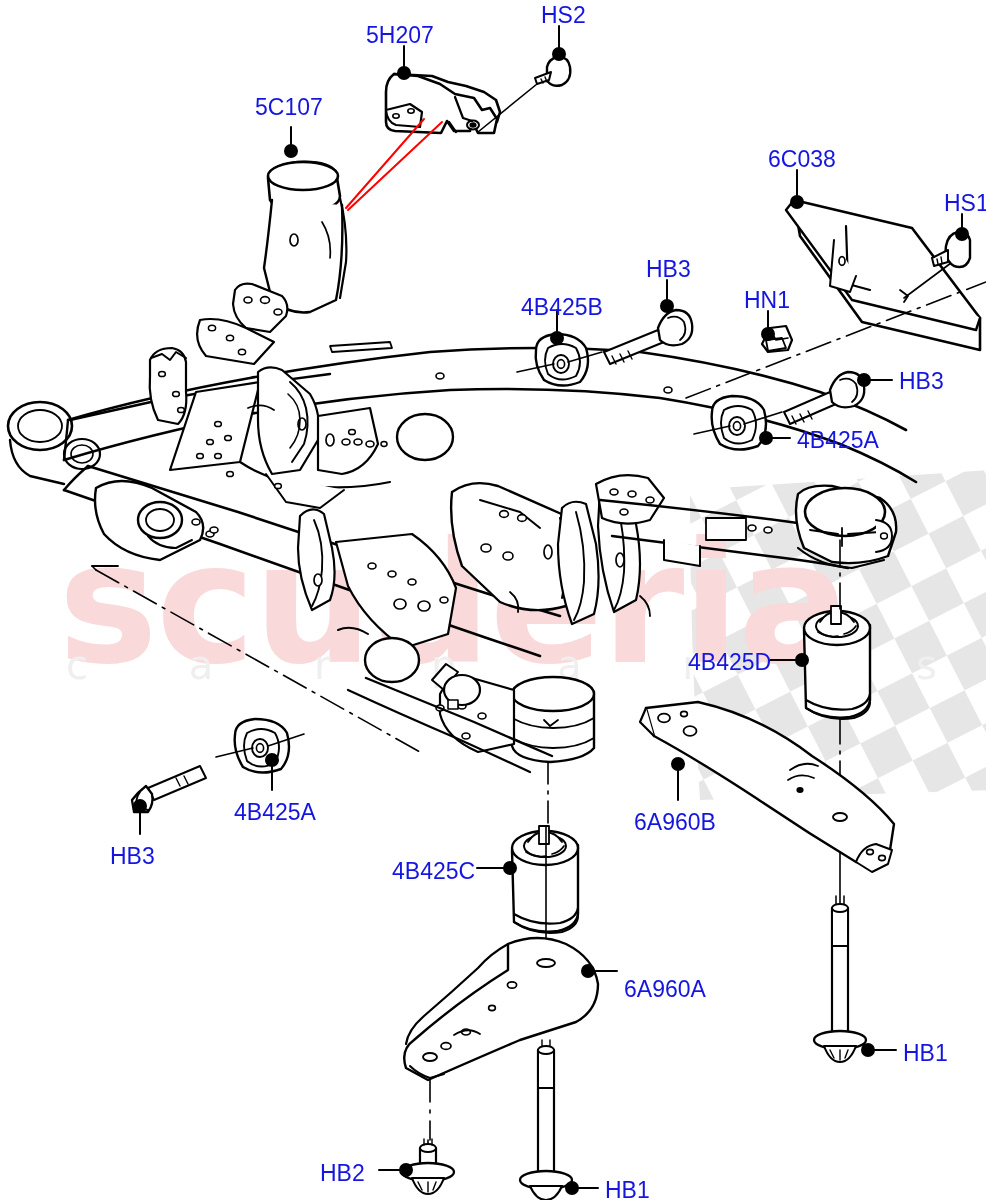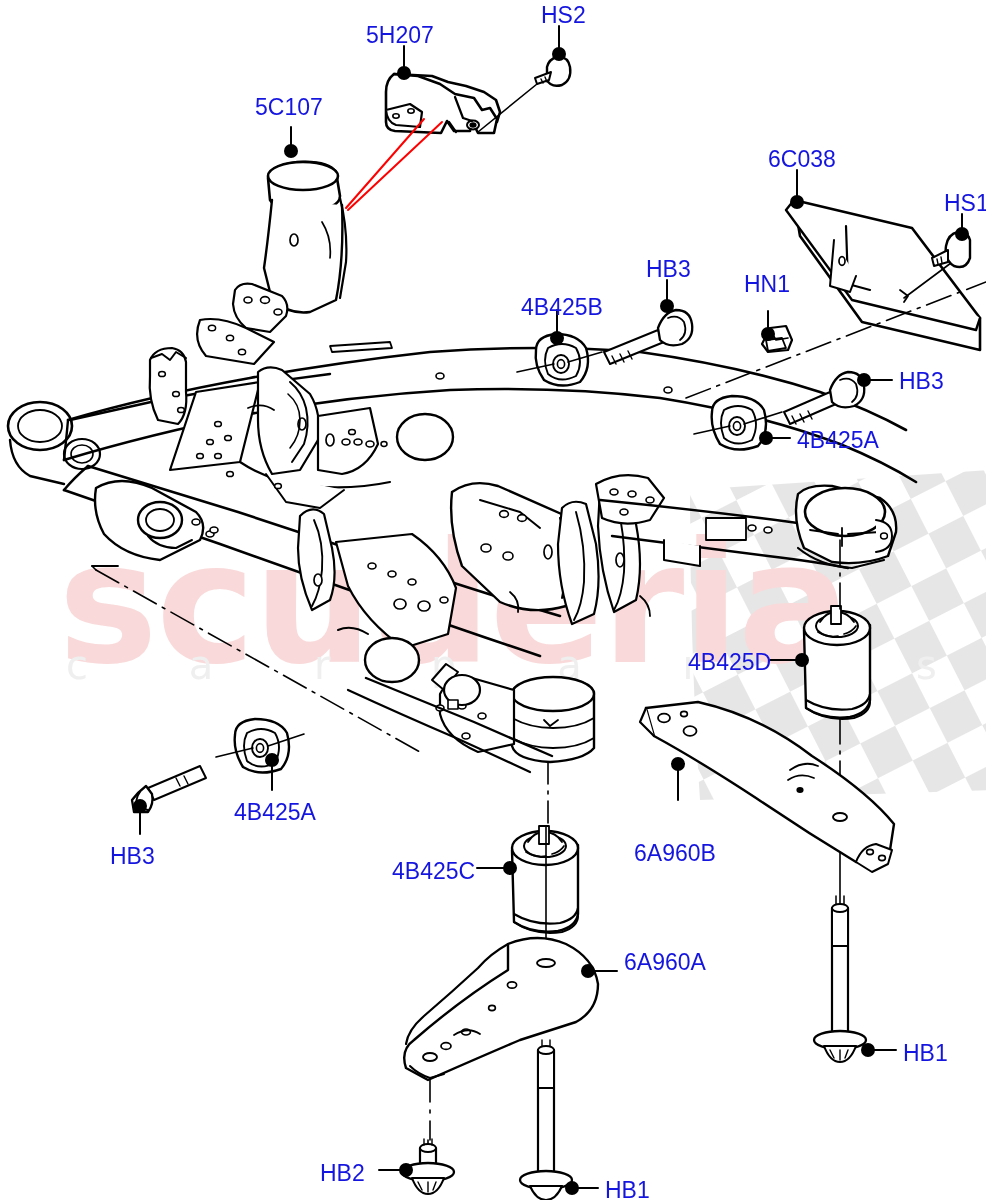--- a/index.html
+++ b/index.html
@@ -484,27 +484,27 @@
   </div>
 
   <div class="layer" id="label-layer">
     <div class="label" style="left:366px;top:22px">5H207</div>
     <div class="label" style="left:541px;top:2px">HS2</div>
     <div class="label" style="left:255px;top:94px">5C107</div>
     <div class="label" style="left:768px;top:146px">6C038</div>
     <div class="label" style="left:944px;top:190px">HS1</div>
     <div class="label" style="left:646px;top:256px">HB3</div>
     <div class="label" style="left:521px;top:294px">4B425B</div>
-    <div class="label" style="left:744px;top:271px">HN1</div>
+    <div class="label" style="left:744px;top:287px">HN1</div>
     <div class="label" style="left:899px;top:368px">HB3</div>
     <div class="label" style="left:797px;top:427px">4B425A</div>
     <div class="label" style="left:688px;top:649px">4B425D</div>
     <div class="label" style="left:234px;top:799px">4B425A</div>
-    <div class="label" style="left:634px;top:840px">6A960B</div>
+    <div class="label" style="left:634px;top:809px">6A960B</div>
     <div class="label" style="left:110px;top:843px">HB3</div>
     <div class="label" style="left:392px;top:858px">4B425C</div>
-    <div class="label" style="left:624px;top:949px">6A960A</div>
+    <div class="label" style="left:624px;top:976px">6A960A</div>
     <div class="label" style="left:903px;top:1040px">HB1</div>
     <div class="label" style="left:320px;top:1160px">HB2</div>
     <div class="label" style="left:605px;top:1177px">HB1</div>
   </div>
 
 </div>
 
 </body></html>

